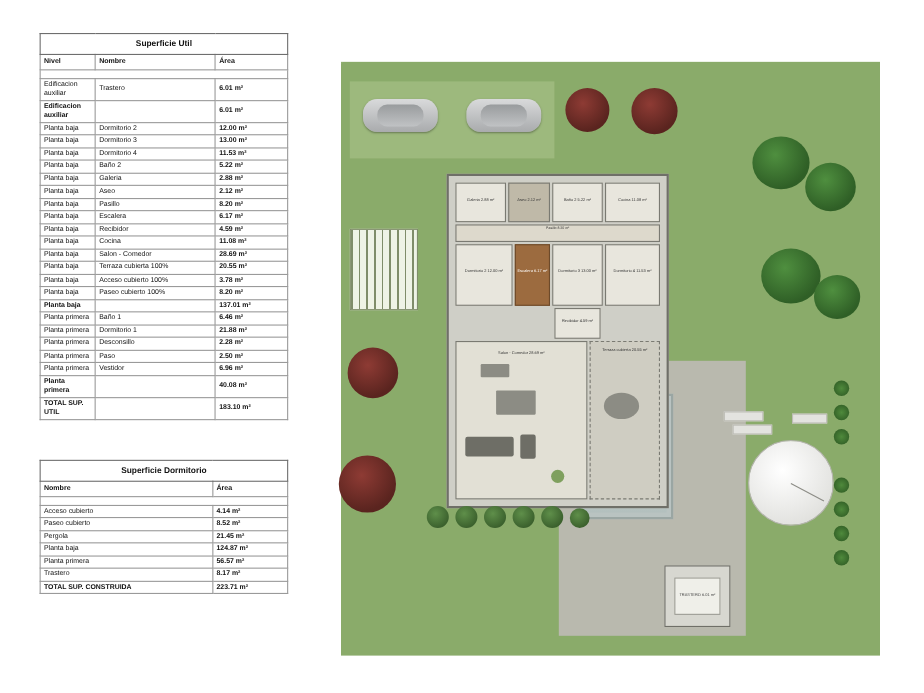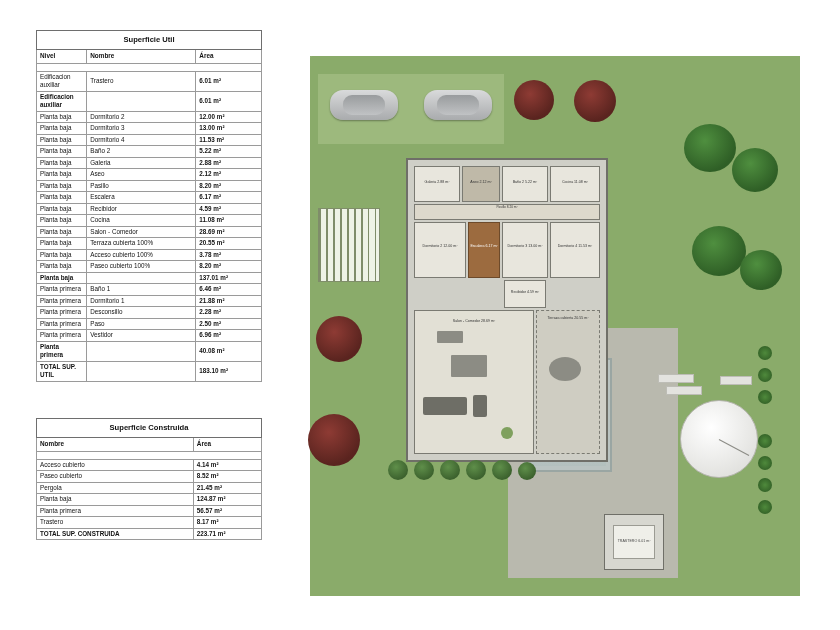--- a/index.html
+++ b/index.html
@@ -212,21 +212,21 @@
             <td class="c1 bold">TOTAL SUP. UTIL</td>
             <td class="c2"></td>
             <td class="c3 bold">183.10 m²</td>
           </tr>
     </tbody>
       </table>
 
     <table class="t tbl2">
       <tbody>
           <tr>
-        <td class="title" colspan="2">Superficie Construida</td>
+        <td class="title" colspan="2">Superficie Dormitorio</td>
       </tr>
       <tr class="hdr">
         <td class="d1">Nombre</td>
         <td class="d2">Área</td>
       </tr>
       <tr class="spacer">
             <td colspan="2"></td>
           </tr>
       <tr>
             <td class="d1">Acceso cubierto</td>

